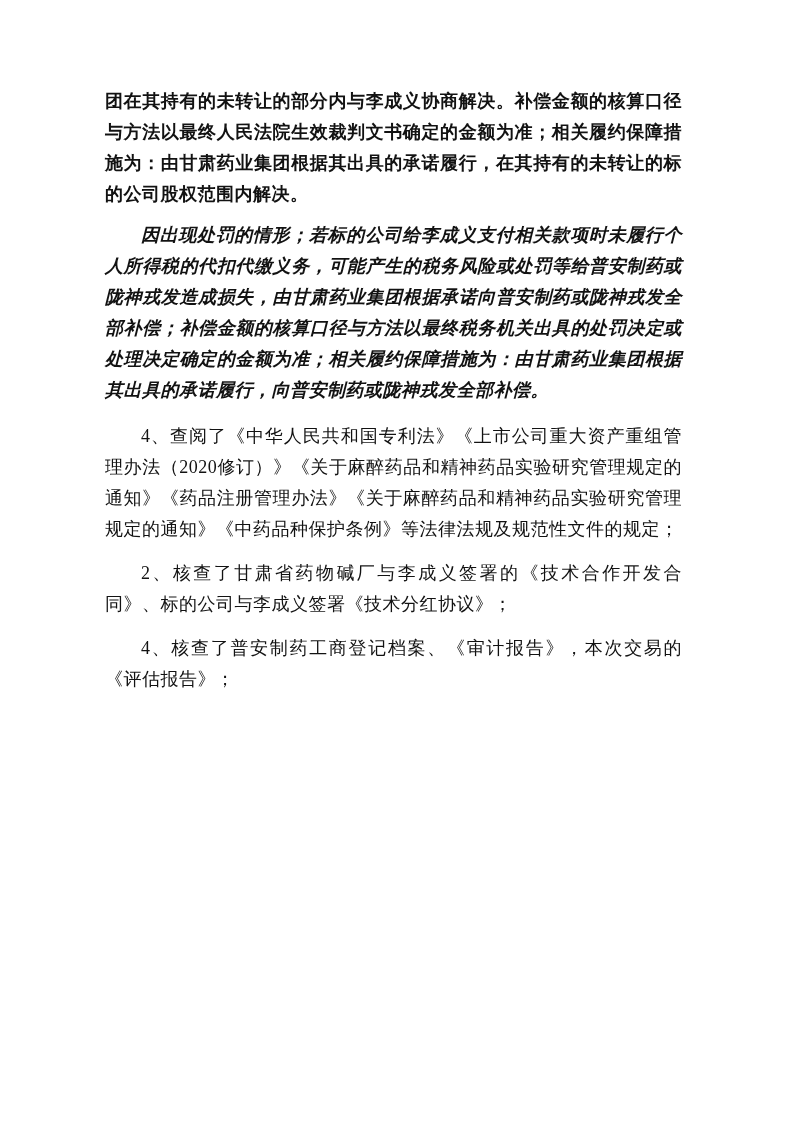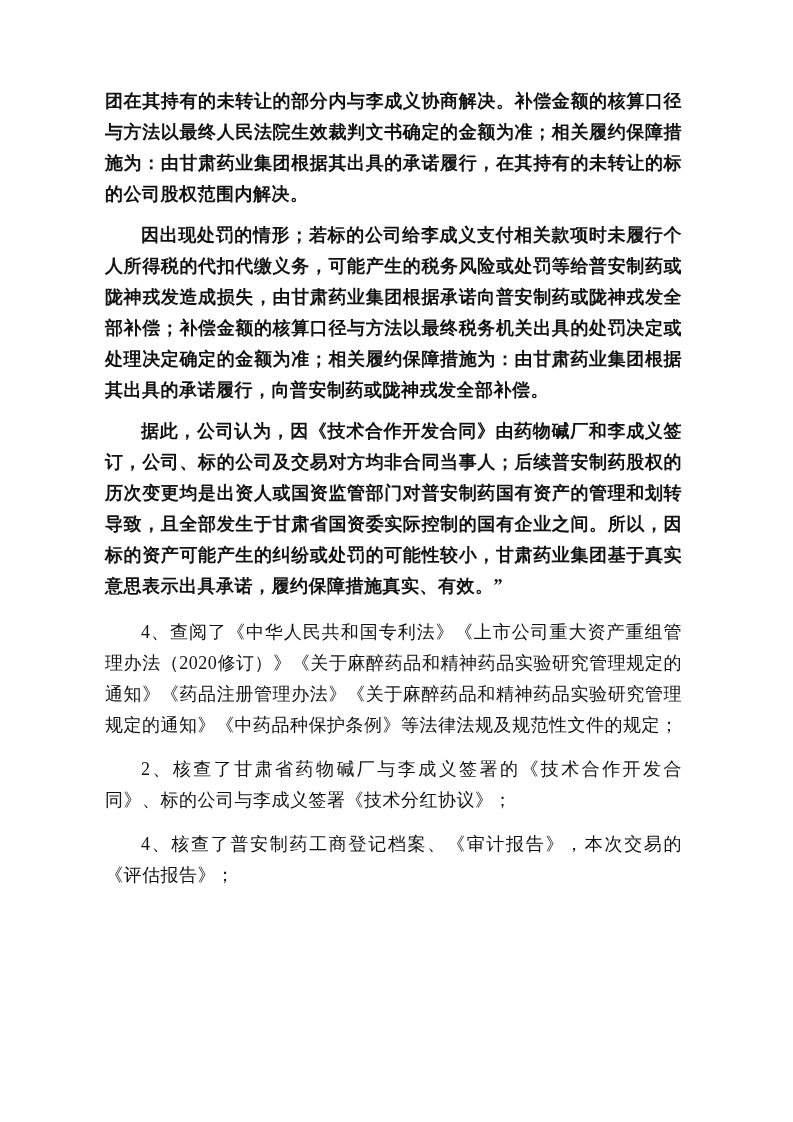--- a/index.html
+++ b/index.html
@@ -28,21 +28,21 @@
     line-height: 31px;
     text-align: justify;
     letter-spacing: 0.5px;
   }
   
   .kai {
     font-weight: 700;
     letter-spacing: 1px;
   }
   .indent { text-indent: 2em; }
-  .para-gap { margin-top: 10px !important; }
+  .para-gap { margin-top: 10px !important; font-style: italic; }
   .heading {
     font-weight: 700;
     text-indent: 2em;
     font-family: "Liberation Sans", "DejaVu Sans", sans-serif;
     font-size: 18px;
   }
   .h-main { margin-top: 23px !important; }
   .h-sub  { margin-top: 12px !important; }
   .item { margin-top: 13px !important; }
   .item-first { margin-top: 15px !important; }
@@ -60,21 +60,20 @@
 </head>
 <body>
 
 <div class="page">
   <div class="content">
 
     <p class="kai">团在其持有的未转让的部分内与李成义协商解决。补偿金额的核算口径与方法以最终人民法院生效裁判文书确定的金额为准；相关履约保障措施为：由甘肃药业集团根据其出具的承诺履行，在其持有的未转让的标的公司股权范围内解决。</p>
 
     <p class="kai indent para-gap">因出现处罚的情形；若标的公司给李成义支付相关款项时未履行个人所得税的代扣代缴义务，可能产生的税务风险或处罚等给普安制药或陇神戎发造成损失，由甘肃药业集团根据承诺向普安制药或陇神戎发全部补偿；补偿金额的核算口径与方法以最终税务机关出具的处罚决定或处理决定确定的金额为准；相关履约保障措施为：由甘肃药业集团根据其出具的承诺履行，向普安制药或陇神戎发全部补偿。</p>
 
-    <p class="kai indent para-gap">据此，公司认为，因《技术合作开发合同》由药物碱厂和李成义签订，公司、标的公司及交易对方均非合同当事人；后续普安制药股权的历次变更均是出资人或国资监管部门对普安制药国有资产的管理和划转导致，且全部发生于甘肃省国资委实际控制的国有企业之间。所以，因标的资产可能产生的纠纷或处罚的可能性较小，甘肃药业集团基于真实意思表示出具承诺，履约保障措施真实、有效。”</p>
 
 
 
     <p class="indent item-first">4、查阅了《中华人民共和国专利法》《上市公司重大资产重组管理办法（2020修订）》《关于麻醉药品和精神药品实验研究管理规定的通知》《药品注册管理办法》《关于麻醉药品和精神药品实验研究管理规定的通知》《中药品种保护条例》等法律法规及规范性文件的规定；</p>
 
     <p class="indent item">2、核查了甘肃省药物碱厂与李成义签署的《技术合作开发合同》、标的公司与李成义签署《技术分红协议》；</p>
 
 
     <p class="indent item">4、核查了普安制药工商登记档案、《审计报告》，本次交易的《评估报告》；</p>
 

